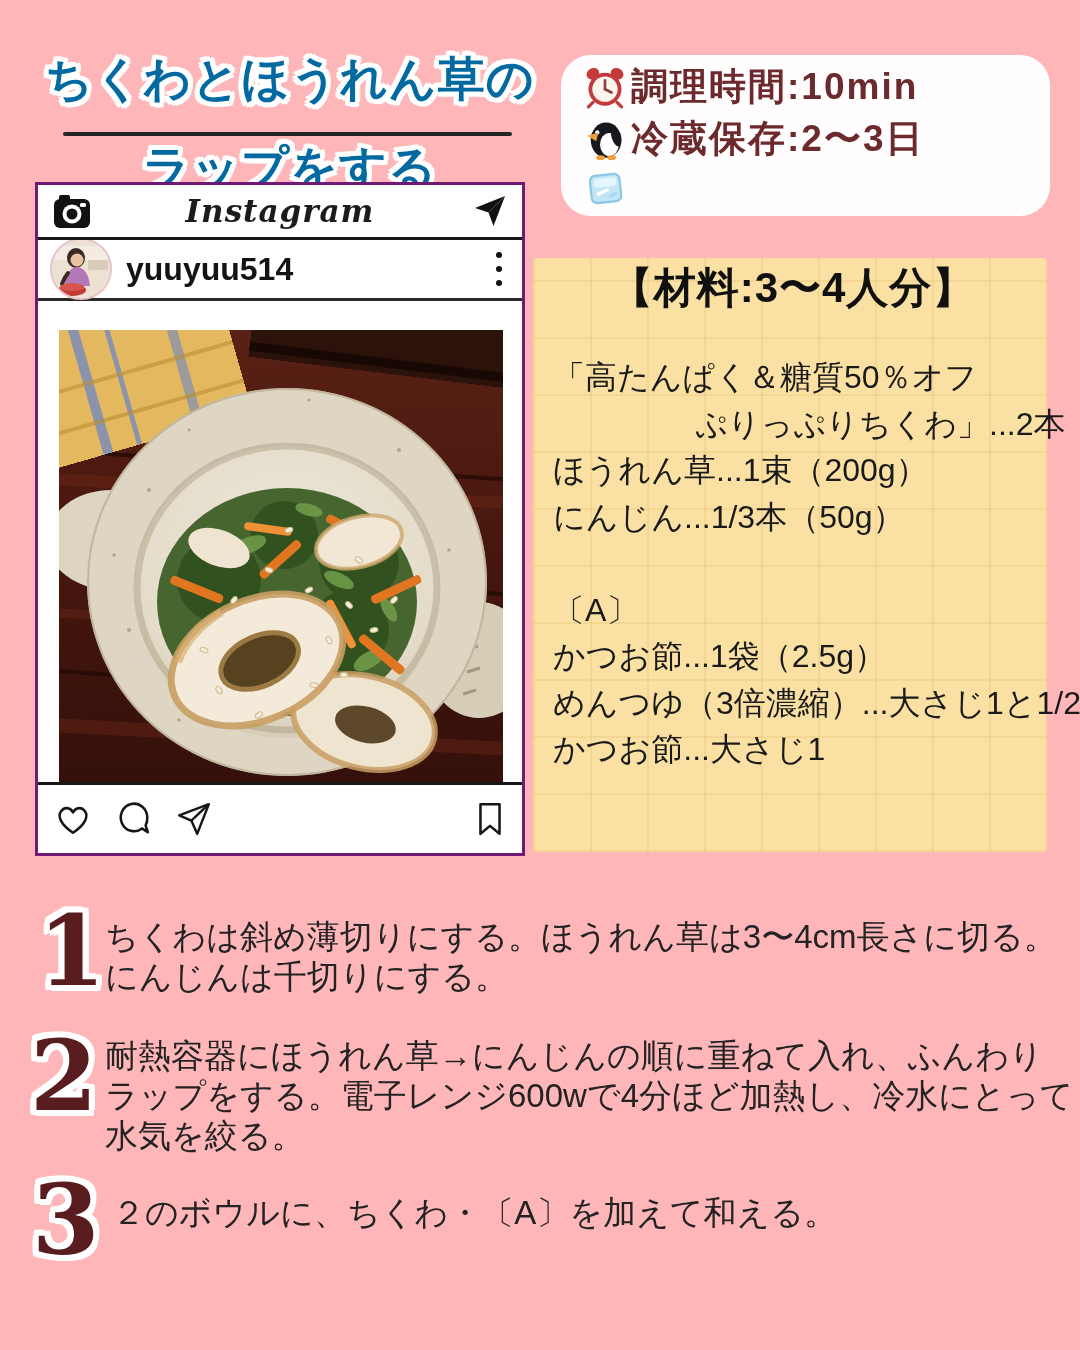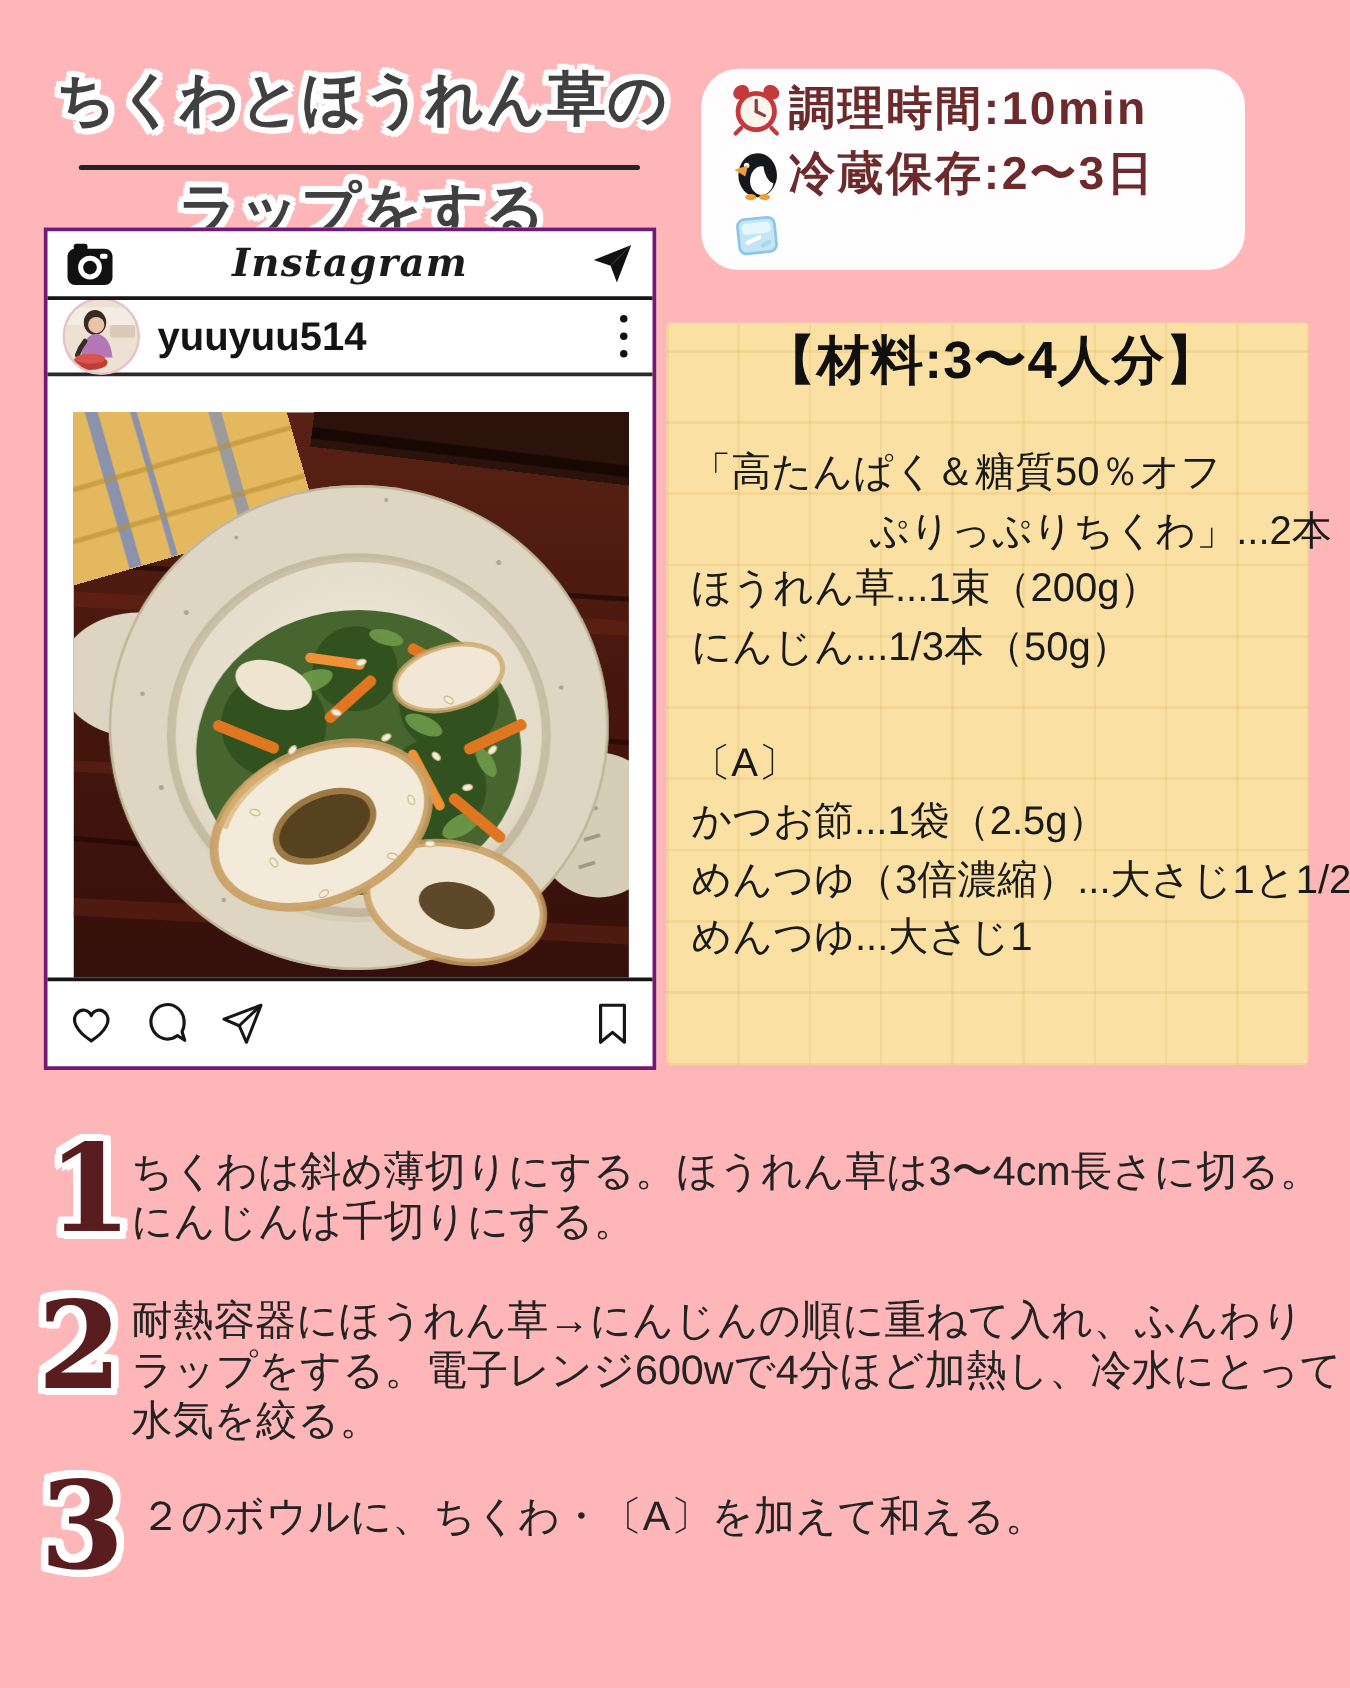--- a/index.html
+++ b/index.html
@@ -11,34 +11,34 @@
     overflow: hidden;
   }
   .page {
     position: absolute; inset: 0;
     background: #ffb6b9;
   }
 
   
   .title-block { position: absolute; left: 40px; top: 48px; width: 500px; text-align: center; }
   .title-line {
-    font-size: 47px; font-weight: 800; color: #404040; letter-spacing: 1px;
+    font-size: 47px; font-weight: 800; color: #0369a1; letter-spacing: 1px;
     text-shadow:
       -4px -4px 0 #fff, 4px -4px 0 #fff, -4px 4px 0 #fff, 4px 4px 0 #fff,
       -5px 0 0 #fff, 5px 0 0 #fff, 0 -5px 0 #fff, 0 5px 0 #fff,
       -3px -5px 0 #fff, 3px 5px 0 #fff, -5px 3px 0 #fff, 5px -3px 0 #fff;
   }
   .title-underline { background: #242424; height: 4px; border-radius: 2px; }
   .u1 { position: absolute; left: 63px; top: 132px; width: 449px; }
   .u2 { position: absolute; left: 120px; top: 214px; width: 308px; }
   .title-line.l2 { margin-top: 26px; }
 
   
   .info-box {
-    position: absolute; left: 561px; top: 55px; width: 435px; height: 161px;
+    position: absolute; left: 561px; top: 55px; width: 489px; height: 161px;
     background: #fffdfd; border-radius: 30px;
     display: flex; flex-direction: column; justify-content: center;
     padding: 10px 12px 10px 22px; gap: 2px;
   }
   .info-row { display: flex; align-items: center; gap: 4px; }
   .info-row svg { flex: 0 0 auto; }
   .info-label {
     font-size: 37px; font-weight: 700; color: #6d2a2d; letter-spacing: 2px;
     white-space: nowrap;
   }
@@ -369,21 +369,21 @@
     <div class="ing-heading">【材料:3〜4人分】</div>
     <div class="ing-lines">
       <div class="ing-line">「高たんぱく＆糖質50％オフ</div>
       <div class="ing-line indent">ぷりっぷりちくわ」...2本</div>
       <div class="ing-line">ほうれん草...1束（200g）</div>
       <div class="ing-line">にんじん...1/3本（50g）</div>
       <div class="ing-line"></div>
       <div class="ing-line">〔A〕</div>
       <div class="ing-line">かつお節...1袋（2.5g）</div>
       <div class="ing-line">めんつゆ（3倍濃縮）...大さじ1と1/2</div>
-      <div class="ing-line">めんつゆ...大さじ1</div>
+      <div class="ing-line">かつお節...大さじ1</div>
     </div>
   </div>
 
   <div class="step-number n1">1</div>
   <div class="step-text t1">
     <div>ちくわは斜め薄切りにする。ほうれん草は3〜4cm長さに切る。</div>
     <div>にんじんは千切りにする。</div>
   </div>
 
   <div class="step-number n2">2</div>

